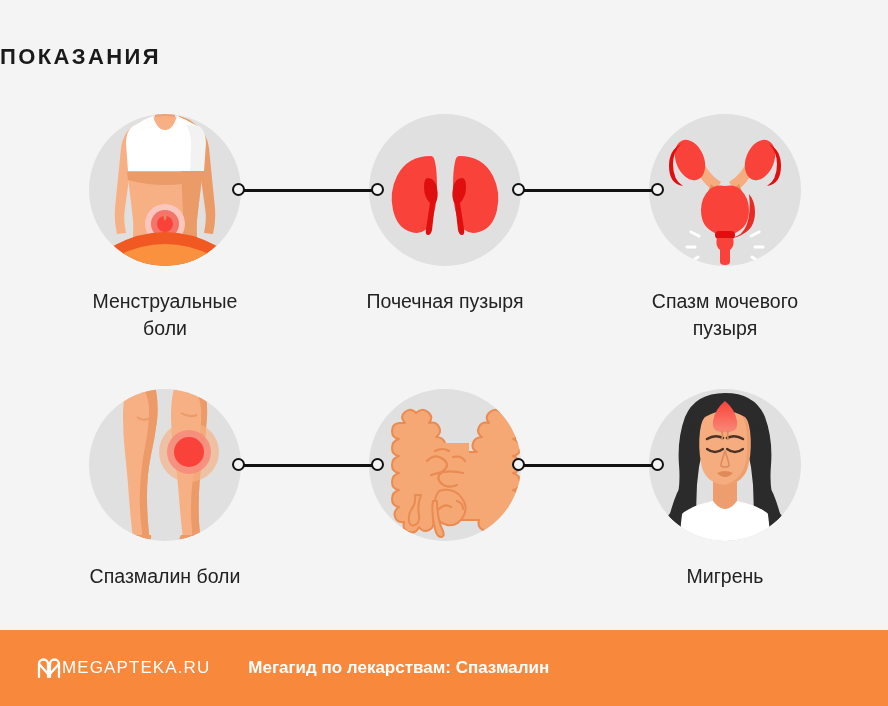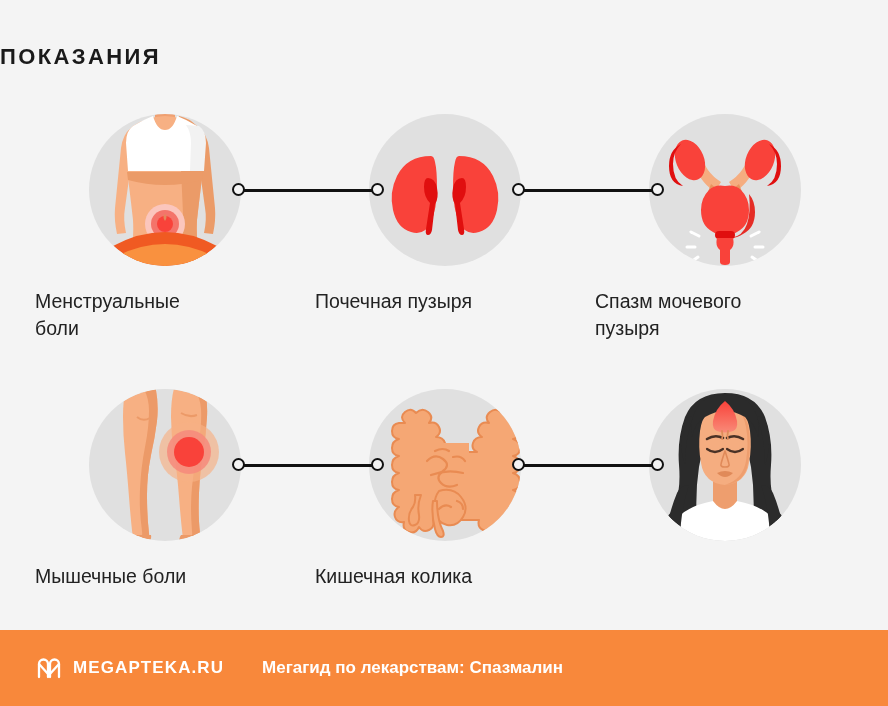--- a/index.html
+++ b/index.html
@@ -32,21 +32,21 @@
   .board {
     position: absolute;
     top: 0; left: 0;
     width: 888px;
     height: 620px;
   }
 
   .item {
     position: absolute;
     width: 260px;
-    text-align: left;
+    text-align: center;
   }
   .item-r1 { top: 114px; }
   .item-r2 { top: 389px; }
   .item-c1 { left: 35px; }
   .item-c2 { left: 315px; }
   .item-c3 { left: 595px; }
 
   .icon-circle {
     width: 152px;
     height: 152px;
@@ -114,23 +114,22 @@
     display: flex;
     align-items: center;
   }
   .footer-logo-mark {
     margin-left: 36px;
     width: 26px;
     height: 26px;
     flex: none;
   }
   .footer-brand {
-    margin-left: 11px;
     font-size: 17px;
-    font-weight: bold;
+    font-weight: normal;
     letter-spacing: 1.1px;
     color: #ffffff;
   }
   .footer-tagline {
     margin-left: 38px;
     font-size: 17px;
     font-weight: bold;
     color: #ffffff;
   }
 </style>
@@ -253,21 +252,21 @@
 
           <path d="M48 28 q6 5 13 1" stroke="#ec9a68" stroke-width="2" fill="none"></path>
           <path d="M92 24 q8 5 16 2" stroke="#ec9a68" stroke-width="2" fill="none"></path>
 
           <circle cx="100" cy="63" r="30" fill="#f8b184" opacity="0.65"></circle>
           <circle cx="100" cy="63" r="22" fill="#f6897b" opacity="0.85"></circle>
           <circle cx="100" cy="63" r="15" fill="#f9423a"></circle>
         </g>
       </svg>
     </div>
-    <div class="item-label">Мышечные боли</div>
+    <div class="item-label">Спазмалин боли</div>
   </div>
 
   <div class="item item-r2 item-c2">
     <div class="icon-circle">
       <svg viewBox="0 0 152 152">
         <g fill="#f5a774" stroke="#e98b52" stroke-width="2" stroke-linejoin="round">
 
           <path d="M36 34 q-6 -6 0 -11 q6 -5 11 1 q6 -6 12 -1 q6 5 1 11 q7 -2 10 4 q3 6 -3 10 q7 0 9 6 q2 6 -4 9 h36 q-6 -3 -4 -9 q2 -6 9 -6 q-6 -4 -3 -10 q3 -6 10 -4 q-5 -6 1 -11 q6 -5 12 1 q5 -6 11 -1 q6 5 0 11 q7 1 7 8 q0 7 -7 8 q7 2 7 9 q0 7 -7 8 q7 2 7 9 q0 7 -7 8 q7 2 7 9 q0 7 -7 8 q7 2 7 9 q0 7 -7 8 q6 4 4 10 q-2 6 -9 5 q2 8 -5 10 q-7 2 -10 -5 q-4 6 -10 3 q-6 -3 -4 -10 h-46 q2 7 -4 10 q-6 3 -10 -3 q-3 7 -10 5 q-7 -2 -5 -10 q-7 1 -9 -5 q-2 -6 4 -10 q-7 -1 -7 -8 q0 -7 7 -9 q-7 -1 -7 -8 q0 -7 7 -9 q-7 -1 -7 -8 q0 -7 7 -9 q-7 -1 -7 -8 q0 -7 7 -9 q-7 -1 -7 -8 q0 -7 7 -8z"></path>
 
           <path d="M52 54 h48 v48 h-48z" fill="#f5a774" stroke="none"></path>
@@ -281,21 +280,20 @@
         <g fill="none" stroke="#e98b52" stroke-width="2.2" stroke-linecap="round">
           <path d="M58 72 q8 -8 16 -2 q8 6 0 12 q-8 6 -2 12 q6 6 16 2"></path>
           <path d="M62 86 q16 -6 32 -2"></path>
           <path d="M66 62 q8 -4 14 0"></path>
           <path d="M84 68 q8 -2 12 4"></path>
           <path d="M70 120 q6 -6 12 -2"></path>
           <path d="M88 112 q6 2 6 8"></path>
         </g>
       </svg>
     </div>
-    <div class="item-label">Кишечная колика</div>
   </div>
 
   <div class="item item-r2 item-c3">
     <div class="icon-circle">
       <svg viewBox="0 0 152 152">
         <defs>
           <clipPath id="clipC">
               <circle cx="76" cy="76" r="76"></circle>
             </clipPath>
           <linearGradient id="painGrad" x1="0" y1="0" x2="0" y2="1">
@@ -332,20 +330,21 @@
 
           <path d="M68 84 q8 -4 16 0 q-8 8 -16 0z" fill="#e08a59"></path>
 
           <path d="M64 112 q-32 6 -42 26 q-8 14 -8 30 h124 q0 -16 -8 -30 q-10 -20 -42 -26 q-6 8 -12 8 q-6 0 -12 -8z" fill="#ffffff"></path>
 
           <path d="M40 96 q-6 18 -8 38 q-1 10 4 22 q-14 -2 -20 -12 q6 -26 12 -40 q4 -8 12 -8z" fill="#2b2b2b"></path>
           <path d="M112 96 q6 18 8 38 q1 10 -4 22 q14 -2 20 -12 q-6 -26 -12 -40 q-4 -8 -12 -8z" fill="#2b2b2b"></path>
         </g>
       </svg>
     </div>
+    <div class="item-label">Мигрень</div>
   </div>
 
   <div class="connector conn-r1c1">
     <div class="bar"></div>
     <div class="dot left"></div>
     <div class="dot right"></div>
   </div>
   <div class="connector conn-r1c2">
     <div class="bar"></div>
     <div class="dot left"></div>

